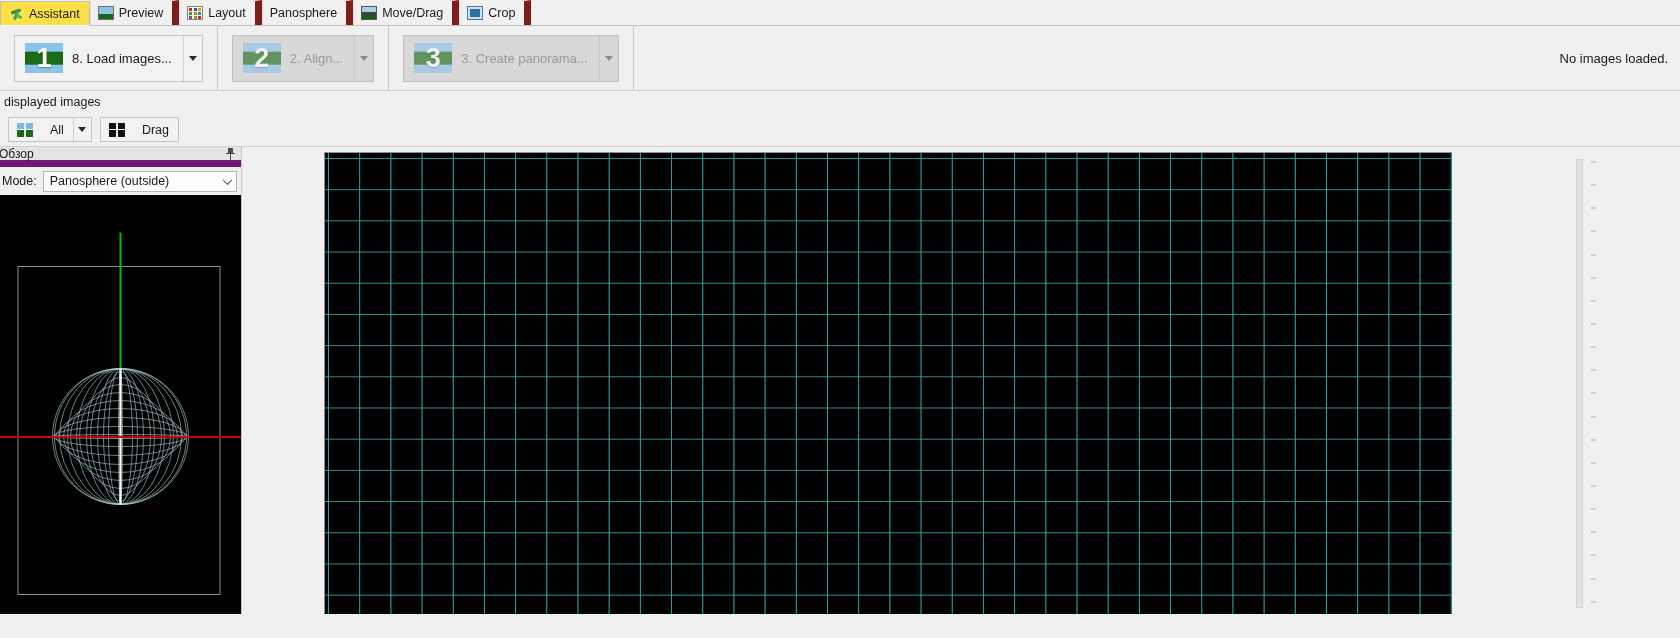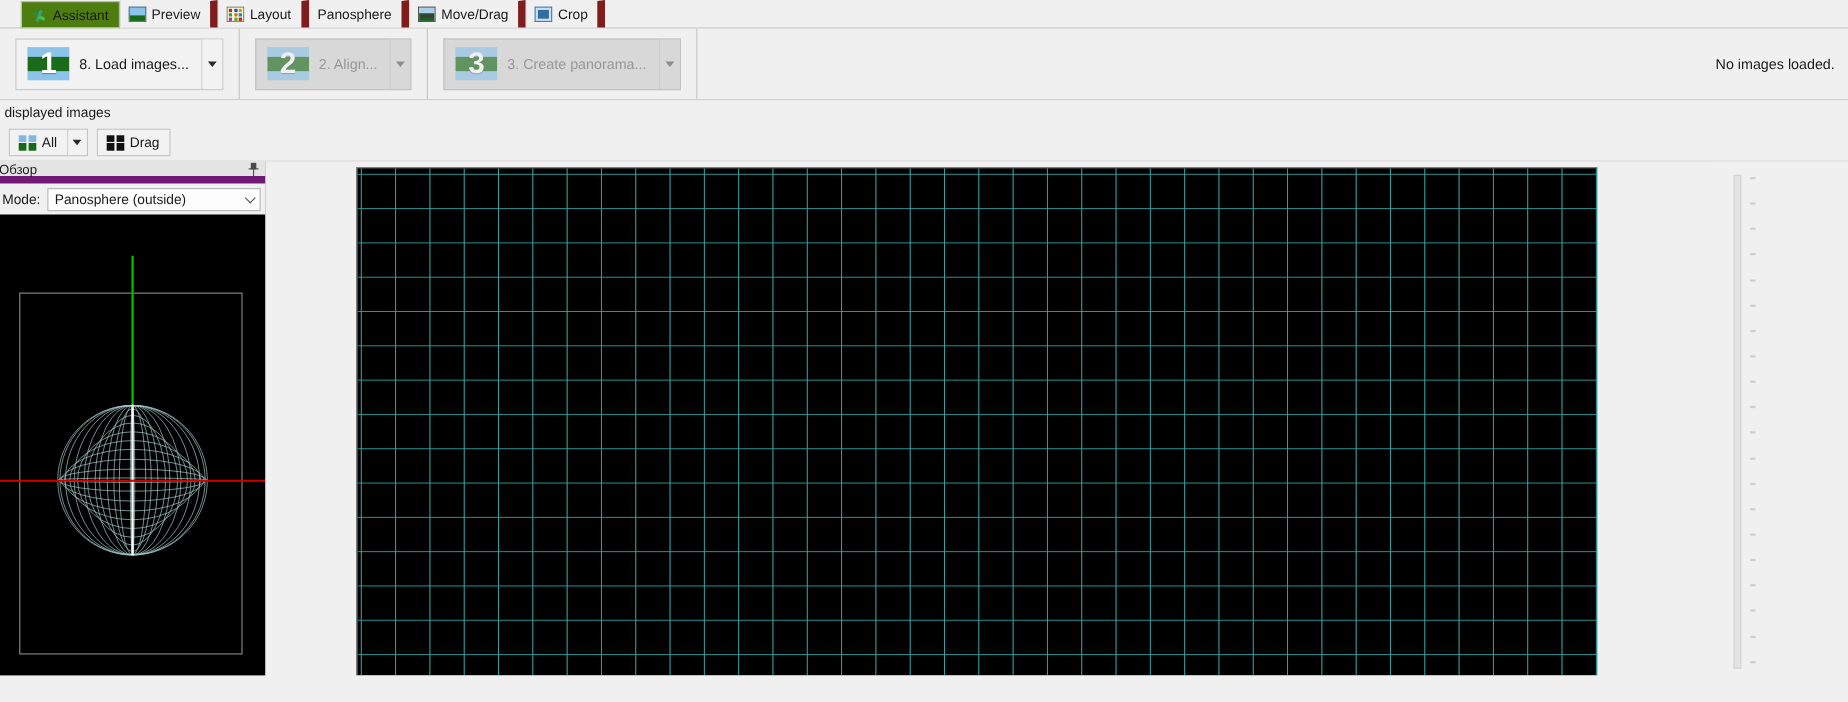--- a/index.html
+++ b/index.html
@@ -33,26 +33,25 @@
     background: #f0f0f0;
     border: 1px solid transparent;
     border-bottom: none;
     font-size: 12.5px;
     color: #1a1a1a;
     cursor: default;
     position: relative;
     white-space: nowrap;
   }
   .tab.active {
-    background: #4d7c0f;
+    background: #fde047;
     border: 1px solid #bfbfbf;
     border-bottom: 1px solid #ffffff;
     margin-bottom: -1px;
     z-index: 2;
-    margin-left: 19px;
   }
   .tab:not(.active) {
     border-left: 1px solid #dedede;
     border-right: 7px solid #7f1d1d;
   }
   .tab-ico { width: 16px; height: 14px; flex: 0 0 auto; position: relative; display:block; }
 
   
   .ico-assist { position: relative; }
   .ico-assist i {
@@ -165,21 +164,21 @@
     padding-left: 8px;
     border-bottom: 1px solid #cfcfcf;
   }
   .selbtn {
     display: flex; align-items: center;
     height: 25px;
     border: 1px solid #c4c4c4;
     background: #f2f2f2;
     cursor: default;
   }
-  .selbtn-main { display:flex; align-items:center; gap:5px; padding: 0 9px 0 8px; height: 100%; }
+  .selbtn-main { display:flex; align-items:center; gap:17px; padding: 0 9px 0 8px; height: 100%; }
   .selbtn-drop {
     width: 18px; height: 100%;
     border-left: 1px solid #cfcfcf;
     display:flex; align-items:center; justify-content:center;
   }
   .sel-label { font-size: 12.5px; }
   .grid4 {
     width: 16px; height: 14px;
     display: grid;
     grid-template-columns: 1fr 1fr;

